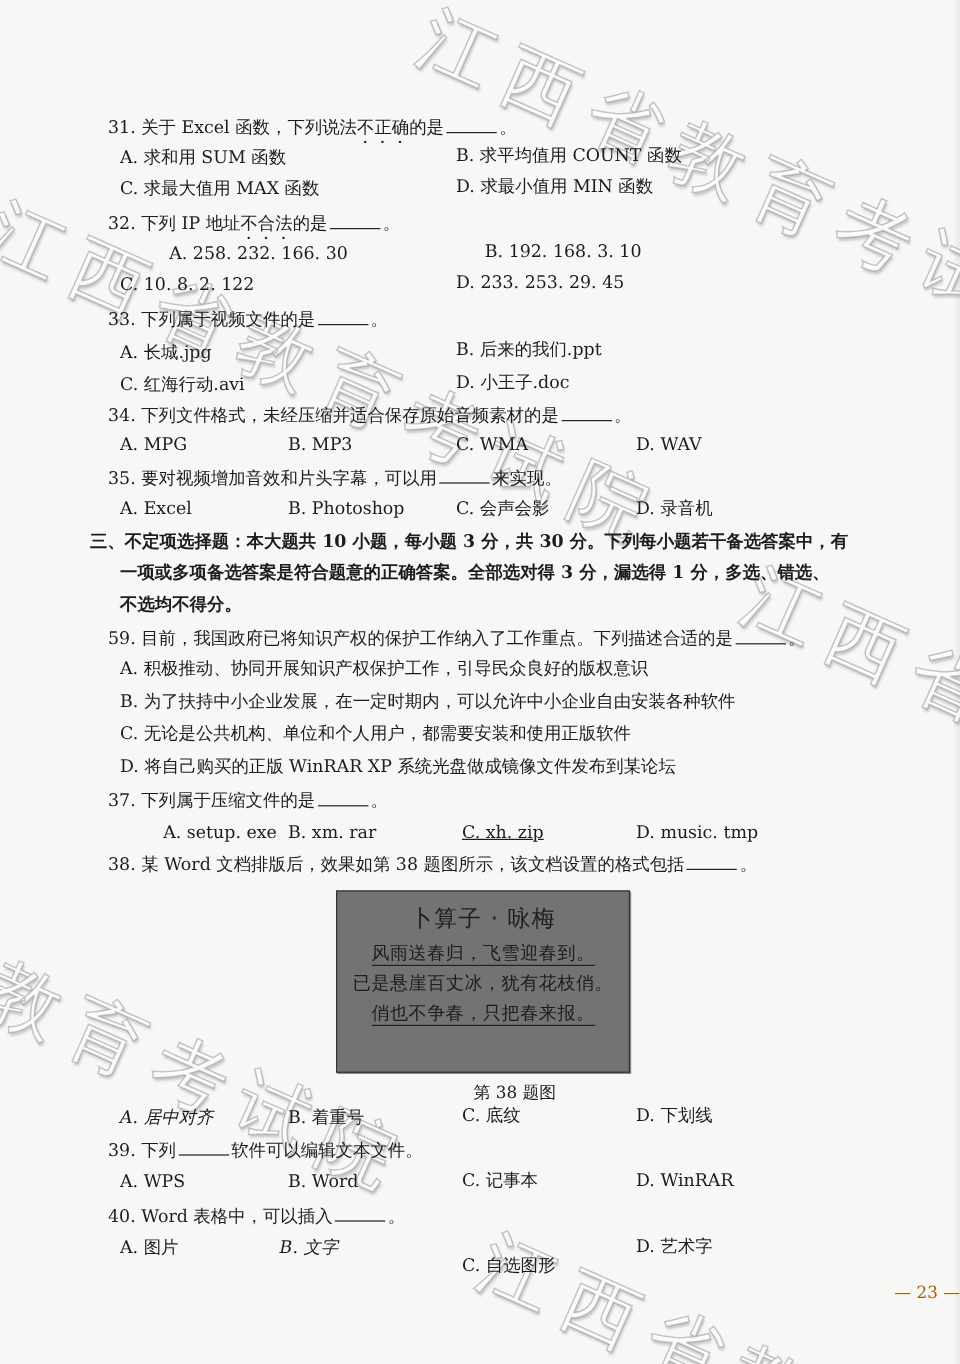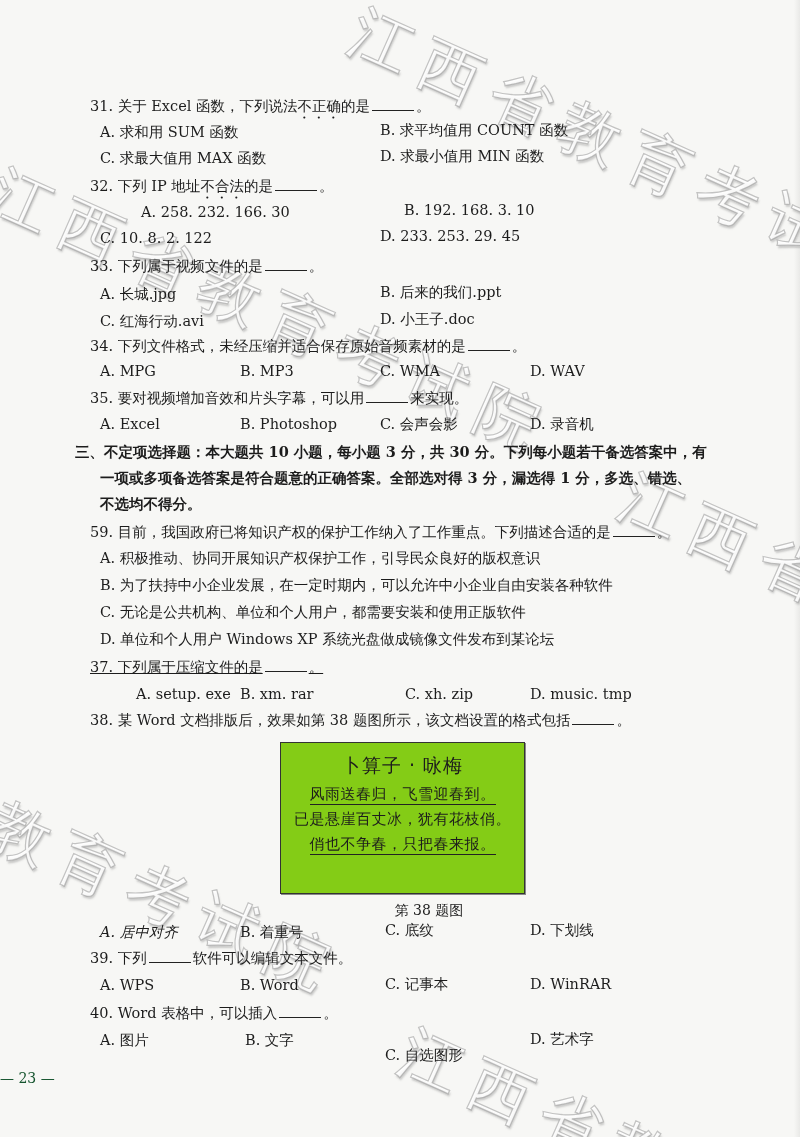--- a/index.html
+++ b/index.html
@@ -21,28 +21,28 @@
   }
   .content { position: absolute; left: 0; top: 0; width: 800px; z-index: 1; }
   .line { position: absolute; font-size: 14.5px; line-height: 20px; white-space: nowrap; }
   .q { left: 100px; }
   .opt { position: absolute; font-size: 14.5px; line-height: 20px; white-space: nowrap; }
   .blank { display: inline-block; width: 42px; border-bottom: 1px solid #222; height: 14px; vertical-align: baseline; margin: 0 2px; }
   .dotted { text-emphasis: dot; -webkit-text-emphasis: dot; text-emphasis-position: under; -webkit-text-emphasis-position: under; }
   .section { font-weight: bold; font-size: 14.5px; }
   .figure {
     position: absolute; left: 280px; top: 742px; width: 243px; height: 150px;
-    border: 1.5px solid #333; background: #84cc16; box-shadow: 1px 1px 0 #888;
+    border: 1.5px solid #333; background: #737373; box-shadow: 1px 1px 0 #888;
     font-family: "DejaVu Sans", sans-serif; text-align: center;
   }
   .fig-title { font-size: 19px; margin-top: 10px; letter-spacing: 1px; }
   .fig-line { font-size: 15px; margin-top: 6px; letter-spacing: 0.5px; }
   .fig-line.u span { border-bottom: 1.2px solid #222; padding-bottom: 1px; }
   .caption { position: absolute; left: 0; width: 800px; text-align: center; font-size: 14px; top: 902px; padding-left: 29px; }
-  .pagenum { position: absolute; left: 0; width: 800px; text-align: left; font-size: 14px; top: 1070px; color: #14532d; }
+  .pagenum { position: absolute; left: 0; width: 800px; text-align: right; font-size: 14px; top: 1070px; color: #a16207; }
 </style>
 </head>
 <body>
 
 <div class="page">
   <div class="right-shade"></div>
 
   <div class="watermark" style="left:370px; top:-10px; transform: rotate(24deg);">江西省教育考试院</div>
   <div class="watermark" style="left:10px; top:150px; transform: rotate(24deg);">江西省教育考试院</div>
   <div class="watermark" style="left:640px; top:455px; transform: rotate(24deg);">江西省教育考试院</div>
@@ -94,28 +94,28 @@
     <div class="line section" style="left:75px; top:442px;">三、不定项选择题：本大题共 10 小题，每小题 3 分，共 30 分。下列每小题若干备选答案中，有</div>
     <div class="line section" style="left:100px; top:468px;">一项或多项备选答案是符合题意的正确答案。全部选对得 3 分，漏选得 1 分，多选、错选、</div>
     <div class="line section" style="left:100px; top:494px;">不选均不得分。</div>
 
     <div class="line q" style="top:522px; left:90px;">
       <span>59. 目前，我国政府已将知识产权的保护工作纳入了工作重点。下列描述合适的是</span><span class="blank"></span><span>。</span>
     </div>
     <div class="opt" style="left:100px; top:548px;">A. 积极推动、协同开展知识产权保护工作，引导民众良好的版权意识</div>
     <div class="opt" style="left:100px; top:575px;">B. 为了扶持中小企业发展，在一定时期内，可以允许中小企业自由安装各种软件</div>
     <div class="opt" style="left:100px; top:602px;">C. 无论是公共机构、单位和个人用户，都需要安装和使用正版软件</div>
-    <div class="opt" style="left:100px; top:629px;">D. 单位和个人用户 Windows XP 系统光盘做成镜像文件发布到某论坛</div>
+    <div class="opt" style="left:100px; top:629px;">D. 将自己购买的正版 WinRAR XP 系统光盘做成镜像文件发布到某论坛</div>
 
-    <div class="line q" style="top:657px; left:90px;text-decoration:underline;">
+    <div class="line q" style="top:657px; left:90px;">
       <span>37. 下列属于压缩文件的是</span><span class="blank"></span><span>。</span>
     </div>
     <div class="opt" style="left:100px; top:684px;margin-left:36px;">A. setup. exe</div>
     <div class="opt" style="left:240px; top:684px;">B. xm. rar</div>
-    <div class="opt" style="left:405px; top:684px;">C. xh. zip</div>
+    <div class="opt" style="left:385px; top:684px;text-decoration:underline;">C. xh. zip</div>
     <div class="opt" style="left:530px; top:684px;">D. music. tmp</div>
 
     <div class="line q" style="top:710px; left:90px;">
       <span>38. 某 Word 文档排版后，效果如第 38 题图所示，该文档设置的格式包括</span><span class="blank"></span><span>。</span>
     </div>
 
     <div class="figure">
       <div class="fig-title">卜算子 · 咏梅</div>
       <div class="fig-line u"><span>风雨送春归，飞雪迎春到。</span></div>
       <div class="fig-line"><span>已是悬崖百丈冰，犹有花枝俏。</span></div>
@@ -133,19 +133,19 @@
     </div>
     <div class="opt" style="left:100px; top:975px;">A. WPS</div>
     <div class="opt" style="left:240px; top:975px;">B. Word</div>
     <div class="opt" style="left:385px; top:974px;">C. 记事本</div>
     <div class="opt" style="left:530px; top:974px;">D. WinRAR</div>
 
     <div class="line q" style="top:1003px; left:90px;">
       <span>40. Word 表格中，可以插入</span><span class="blank"></span><span>。</span>
     </div>
     <div class="opt" style="left:100px; top:1030px;">A. 图片</div>
-    <div class="opt" style="left:245px; top:1030px;">B. 文字</div>
+    <div class="opt" style="left:233px; top:1030px;font-style:italic;">B. 文字</div>
     <div class="opt" style="left:385px; top:1045px;">C. 自选图形</div>
     <div class="opt" style="left:530px; top:1029px;">D. 艺术字</div>
 
     <div class="pagenum">— 23 —</div>
   </div>
 </div>
 
 </body></html>

